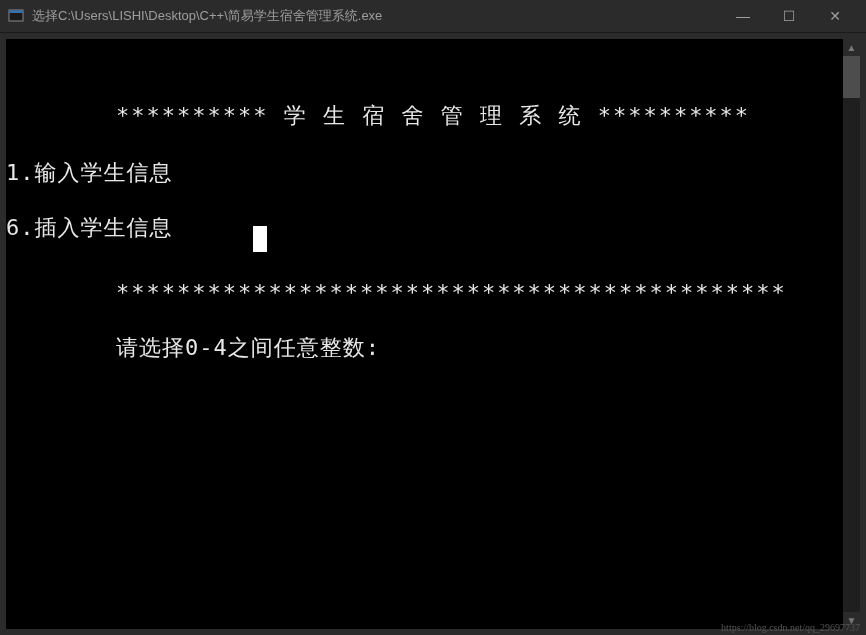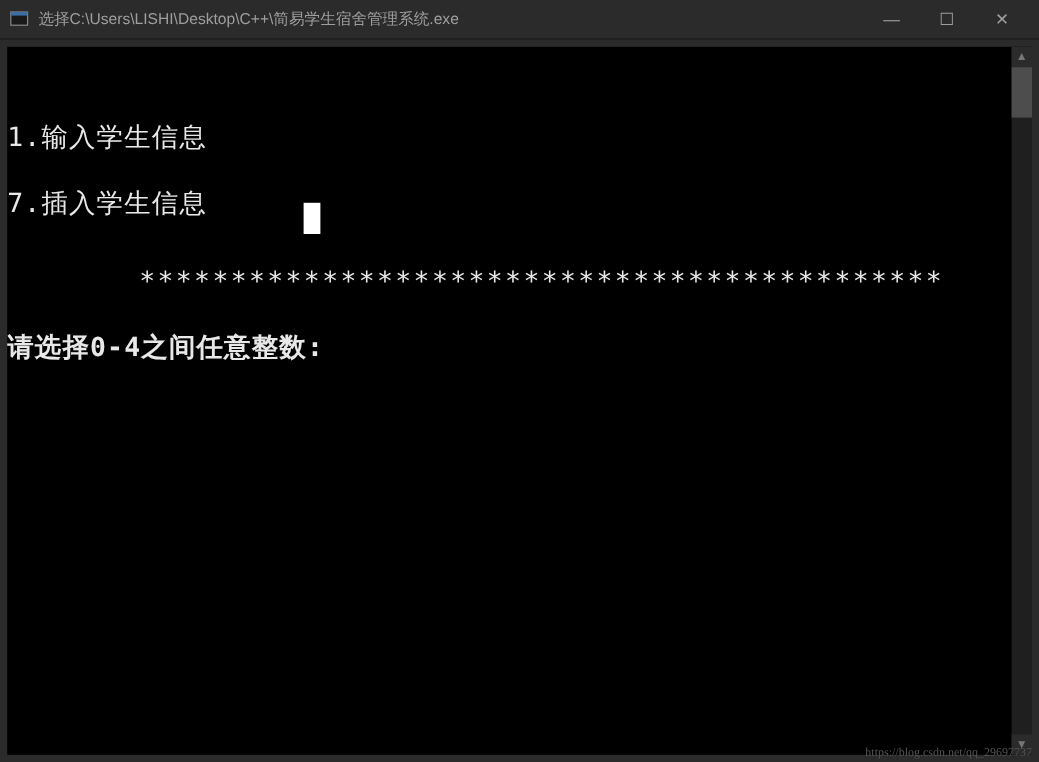--- a/index.html
+++ b/index.html
@@ -84,22 +84,22 @@
       display: flex;
       align-items: center;
     }
     .footer-line {
       padding-left: 110px;
       margin-top: 10px;
       margin-bottom: 22px;
       letter-spacing: 2px;
     }
     .prompt-line {
+      padding-left: 110px;
       letter-spacing: 1px;
-      font-weight: bold;
     }
     .cursor-block {
       display: inline-block;
       width: 14px;
       height: 26px;
       background: #fff;
       margin-left: 80px;
       vertical-align: middle;
     }
     .scrollbar-track {
@@ -155,23 +155,24 @@
     <span class="titlebar-title">选择C:\Users\LISHI\Desktop\C++\简易学生宿舍管理系统.exe</span>
     <div class="titlebar-controls">
       <div class="titlebar-btn">—</div>
       <div class="titlebar-btn">☐</div>
       <div class="titlebar-btn">✕</div>
     </div>
   </div>
 
   <div class="console-area">
     <div class="console-content">
+      <div class="header-line">********** 学 生 宿 舍 管 理 系 统 **********</div>
       <div class="menu-item">1.输入学生信息</div>
       <div class="menu-row">
-        <div class="menu-item">7.插入学生信息</div>
+        <div class="menu-item">6.插入学生信息</div>
         <span class="cursor-block"></span>
       </div>
       <div class="footer-line">********************************************</div>
       <div class="prompt-line">请选择0-4之间任意整数:</div>
     </div>
 
     <div class="scrollbar-track">
       <div class="scrollbar-up">▲</div>
       <div class="scrollbar-thumb"></div>
       <div class="scrollbar-down">▼</div>

